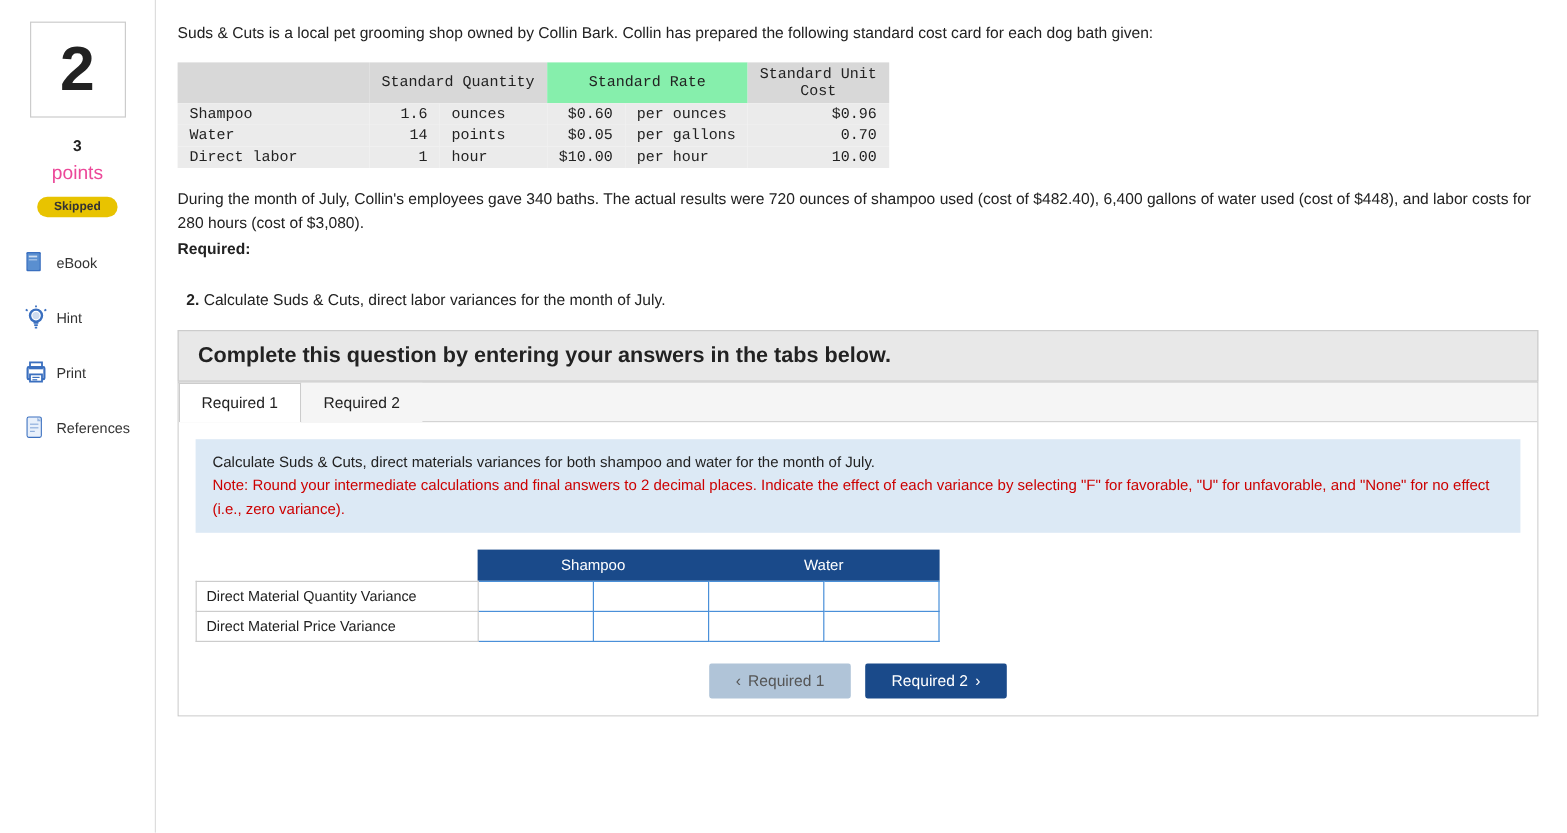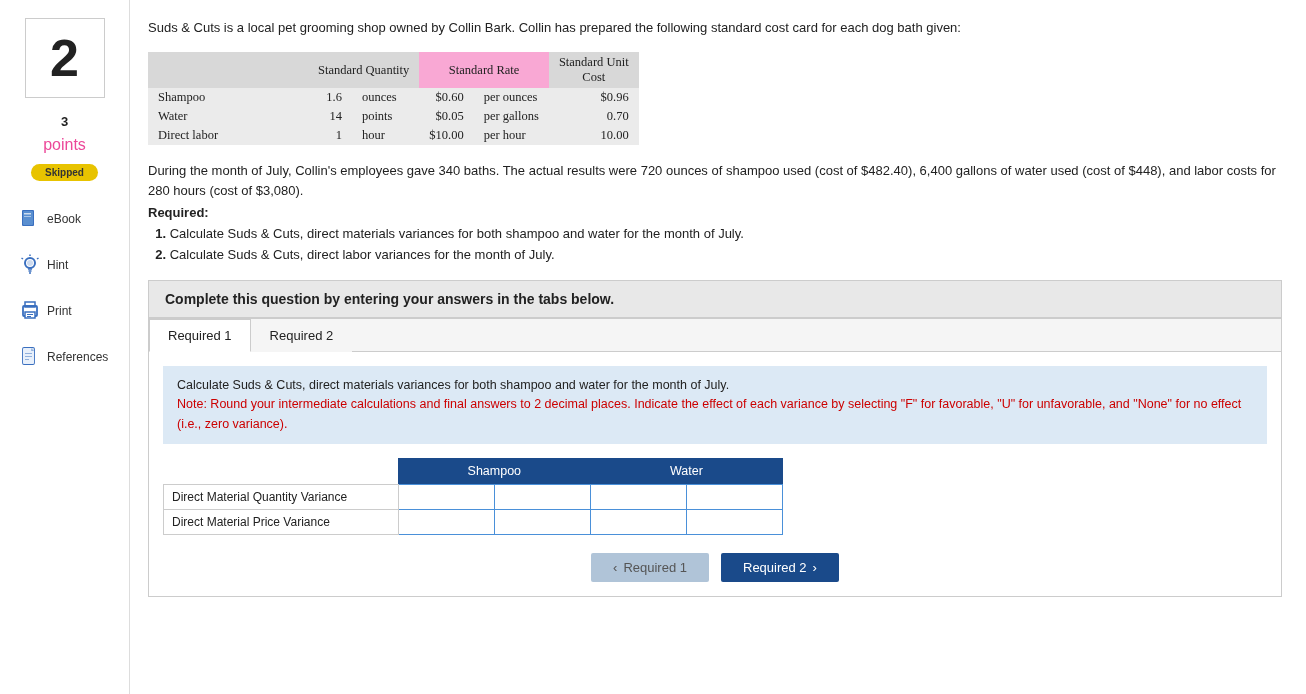--- a/index.html
+++ b/index.html
@@ -89,21 +89,21 @@
       color: #222;
       line-height: 1.55;
       margin-bottom: 14px;
     }
 
     
     .cost-table {
       border-collapse: collapse;
       margin-bottom: 16px;
       font-size: 12.5px;
-      font-family: Liberation Serif, serif;
+      font-family: Liberation Mono, monospace;
     }
     .cost-table td {
       padding: 2px 10px;
       white-space: nowrap;
     }
     .cost-table .header-row td {
       background: #d8d8d8;
       font-weight: normal;
       text-align: center;
       padding: 3px 10px;
@@ -127,21 +127,21 @@
     }
     .required-section .req-title {
       font-weight: bold;
     }
 
     
     .complete-banner {
       background: #e8e8e8;
       border: 1px solid #ccc;
       padding: 10px 16px;
-      font-size: 14px;
+      font-size: 18px;
       font-weight: bold;
       margin-bottom: 0;
     }
 
     
     .tabs-container {
       border: 1px solid #ccc;
       margin-top: 0;
     }
     .tabs-bar {
@@ -325,21 +325,21 @@
 
   <div class="main">
 
     <p class="question-text">Suds &amp; Cuts is a local pet grooming shop owned by Collin Bark. Collin has prepared the following standard cost card for each dog bath given:</p>
 
     <table class="cost-table">
       <thead>
         <tr class="header-row">
           <td style="width:160px;background:#d8d8d8;"></td>
           <td colspan="2" style="background:#d8d8d8;text-align:center;">Standard Quantity</td>
-          <td colspan="2" style="background:#f9a8d4;text-align:center;">Standard Rate</td>
+          <td colspan="2" style="background:#86efac;text-align:center;">Standard Rate</td>
           <td style="background:#d8d8d8;text-align:center;">Standard Unit<br>Cost</td>
         </tr>
       </thead>
       <tbody>
         <tr class="data-row">
           <td>Shampoo</td>
           <td class="right">1.6</td>
           <td>ounces</td>
           <td class="right">$0.60</td>
           <td>per ounces</td>
@@ -361,21 +361,21 @@
           <td>per hour</td>
           <td class="right">10.00</td>
         </tr>
       </tbody>
     </table>
 
     <p class="scenario-text">During the month of July, Collin's employees gave 340 baths. The actual results were 720 ounces of shampoo used (cost of $482.40), 6,400 gallons of water used (cost of $448), and labor costs for 280 hours (cost of $3,080).</p>
 
     <div class="required-section">
       <span class="req-title">Required:</span><br>
-      <span>&nbsp;&nbsp;<strong>1.</strong> Calculate Suds &amp; Cuts, direct materials variances for both shampoo and water for the month of July.</span><br>
+      <br>
       <span>&nbsp;&nbsp;<strong>2.</strong> Calculate Suds &amp; Cuts, direct labor variances for the month of July.</span>
     </div>
 
     <div class="complete-banner">
       <span>Complete this question by entering your answers in the tabs below.</span>
     </div>
 
     <div class="tabs-container">
       <div class="tabs-bar">
         <div class="tab active">Required 1</div>

